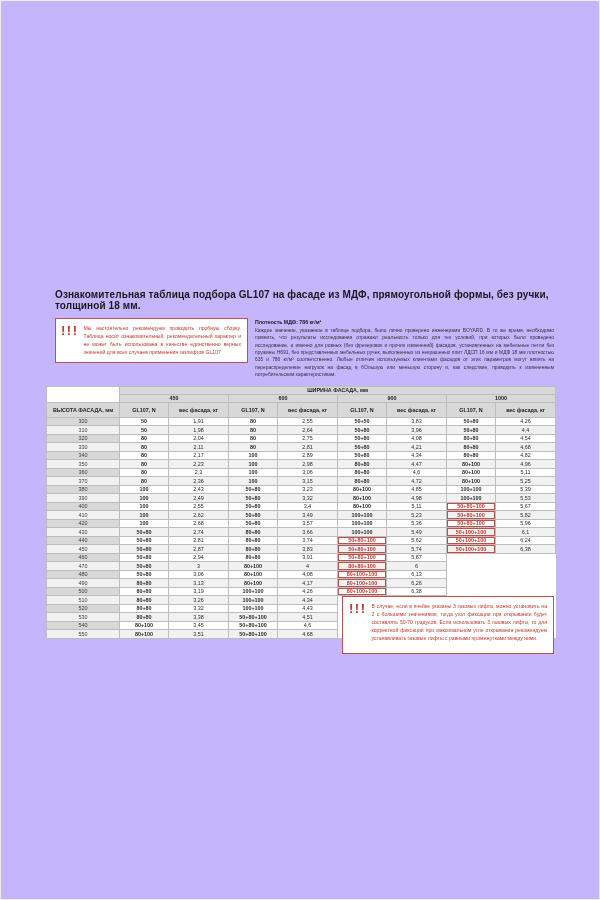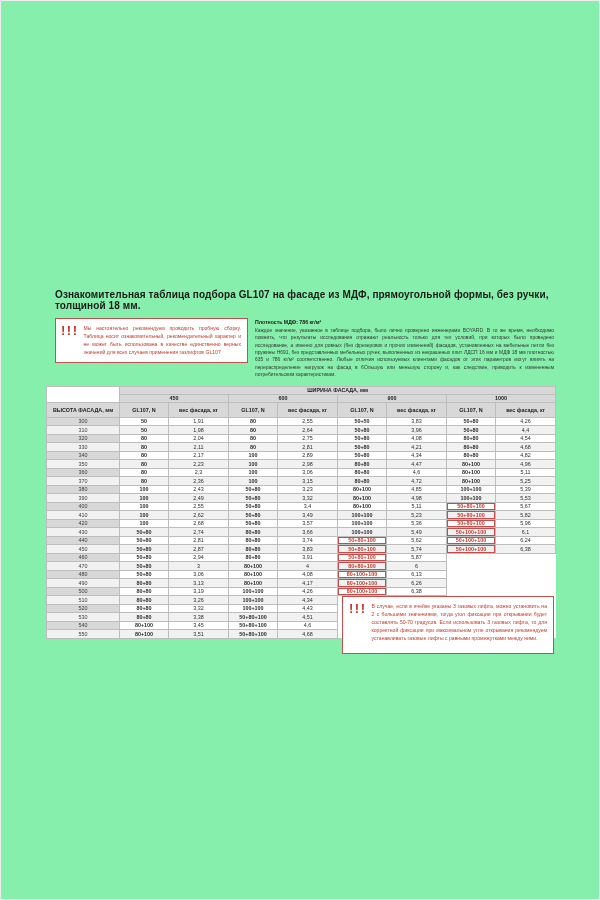--- a/index.html
+++ b/index.html
@@ -1,18 +1,18 @@
 <!DOCTYPE html>
 <html><head>
 <meta charset="utf-8">
 <style>
   * { margin:0; padding:0; box-sizing:border-box; }
   html,body { background:#fff; }
   .page {
-    position:relative; width:600px; height:900px; background:#86efac;
+    position:relative; width:600px; height:900px; background:#c4b5fd;
     font-family:"Liberation Sans", sans-serif; border:1px solid #ececec;
     overflow:hidden;
   }
   .content { position:absolute; left:45px; right:45px; top:288px; }
 
   .doc-title { font-size:10px; font-weight:bold; color:#1a1a1a; margin:0 0 7px 9px; letter-spacing:0.1px; }
 
   .intro-row { display:flex; gap:7px; margin-left:9px; margin-bottom:7px; align-items:flex-start; }
   .warn-box {
     border:1px solid #c0504d; background:#fff; display:flex; gap:5px;

